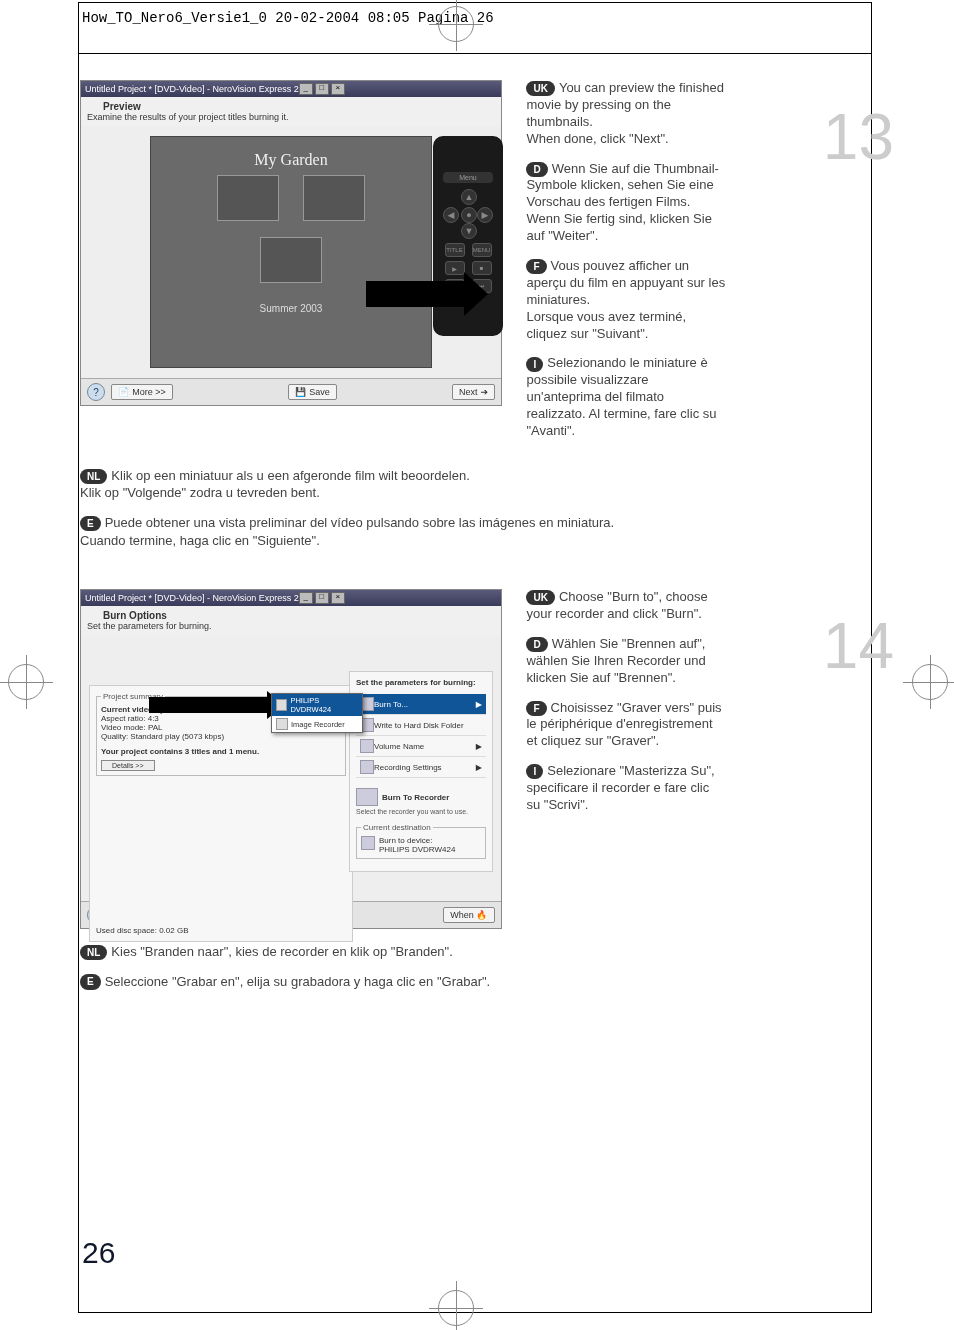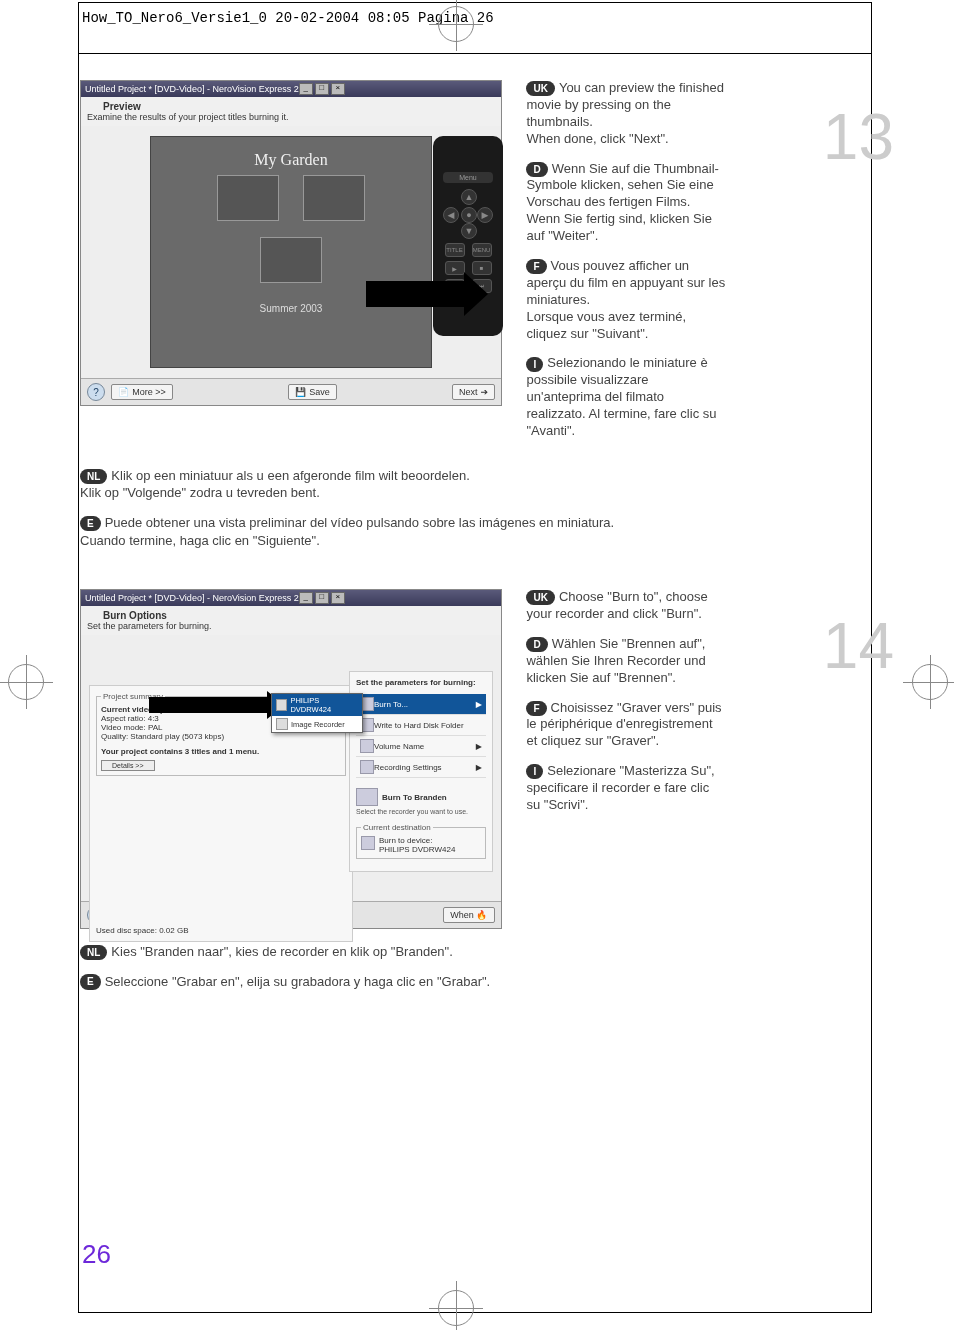--- a/index.html
+++ b/index.html
@@ -194,22 +194,22 @@
     margin-top:14px;
     font-size:13px;
     line-height:1.35;
     color:#444;
   }
   .below-text p { margin:6px 0 12px 0;}
   .page-num {
     position:absolute;
     left:82px;
     bottom:60px;
-    font-size:26px;
-    color:#6d28d9;
+    font-size:30px;
+    color:#0f172a;
     font-family:"Helvetica Neue",Arial,sans-serif;
     font-weight:300;
   }
   .reg-mark {
     position:absolute;
     width:34px;height:34px;
     border:1px solid #888;
     border-radius:50%;
   }
   .reg-mark:before,.reg-mark:after{
@@ -389,21 +389,21 @@
                 <span>Volume Name</span>
                 <span style="margin-left:auto;">▶</span>
               </div>
             <div class="opt">
                 <span class="mini-icon"></span>
                 <span>Recording Settings</span>
                 <span style="margin-left:auto;">▶</span>
               </div>
             <div style="margin-top:10px; display:flex; align-items:center; gap:4px;">
               <span class="mini-icon" style="width:20px;height:16px;"></span>
-              <b>Burn To Branden</b>
+              <b>Burn To Recorder</b>
             </div>
             <div style="font-size:7px; color:#555; margin:2px 0 8px 0;">Select the recorder you want to use.</div>
             <fieldset>
               <legend>Current destination</legend>
               <div style="display:flex;gap:4px;">
                 <span class="mini-icon"></span>
                 <div>
                   <div style="font-weight:normal;">Burn to device:</div>
                   <div>PHILIPS  DVDRW424</div>
                 </div>

